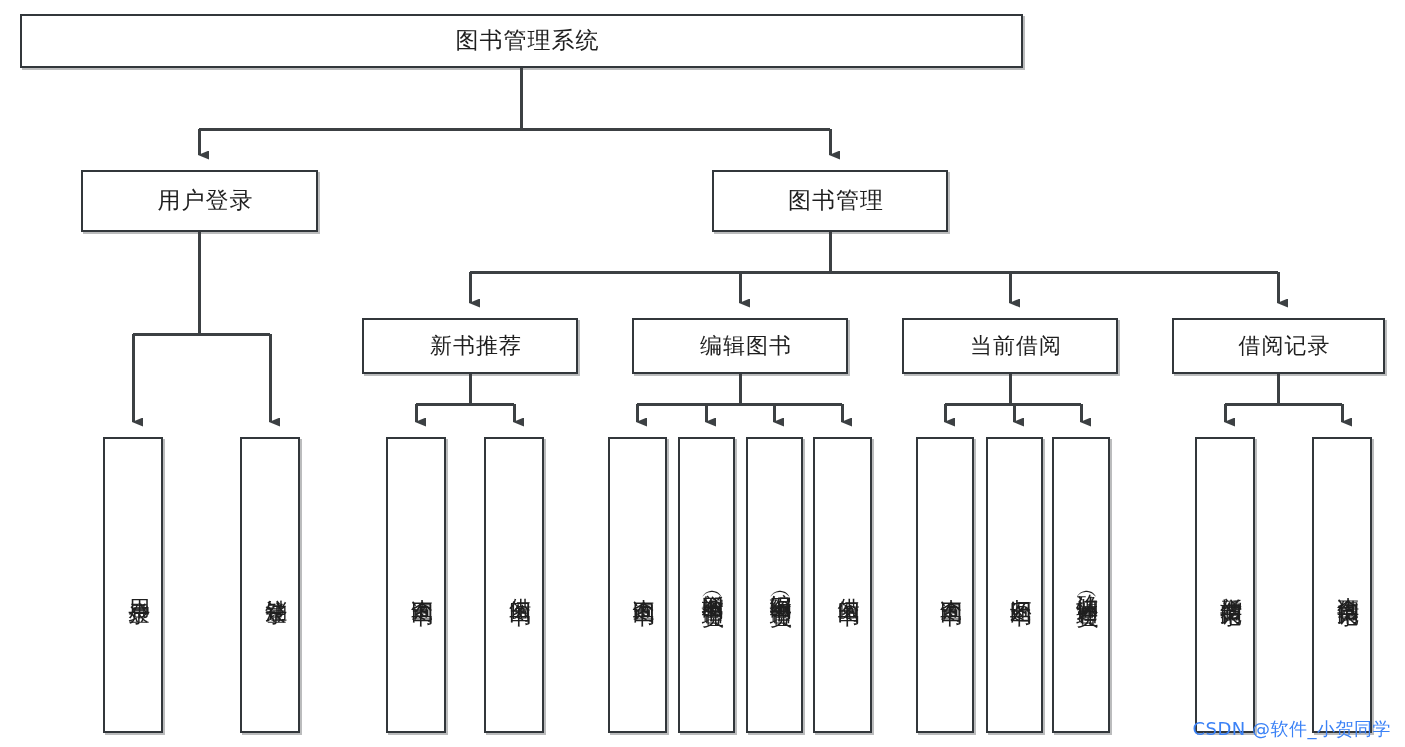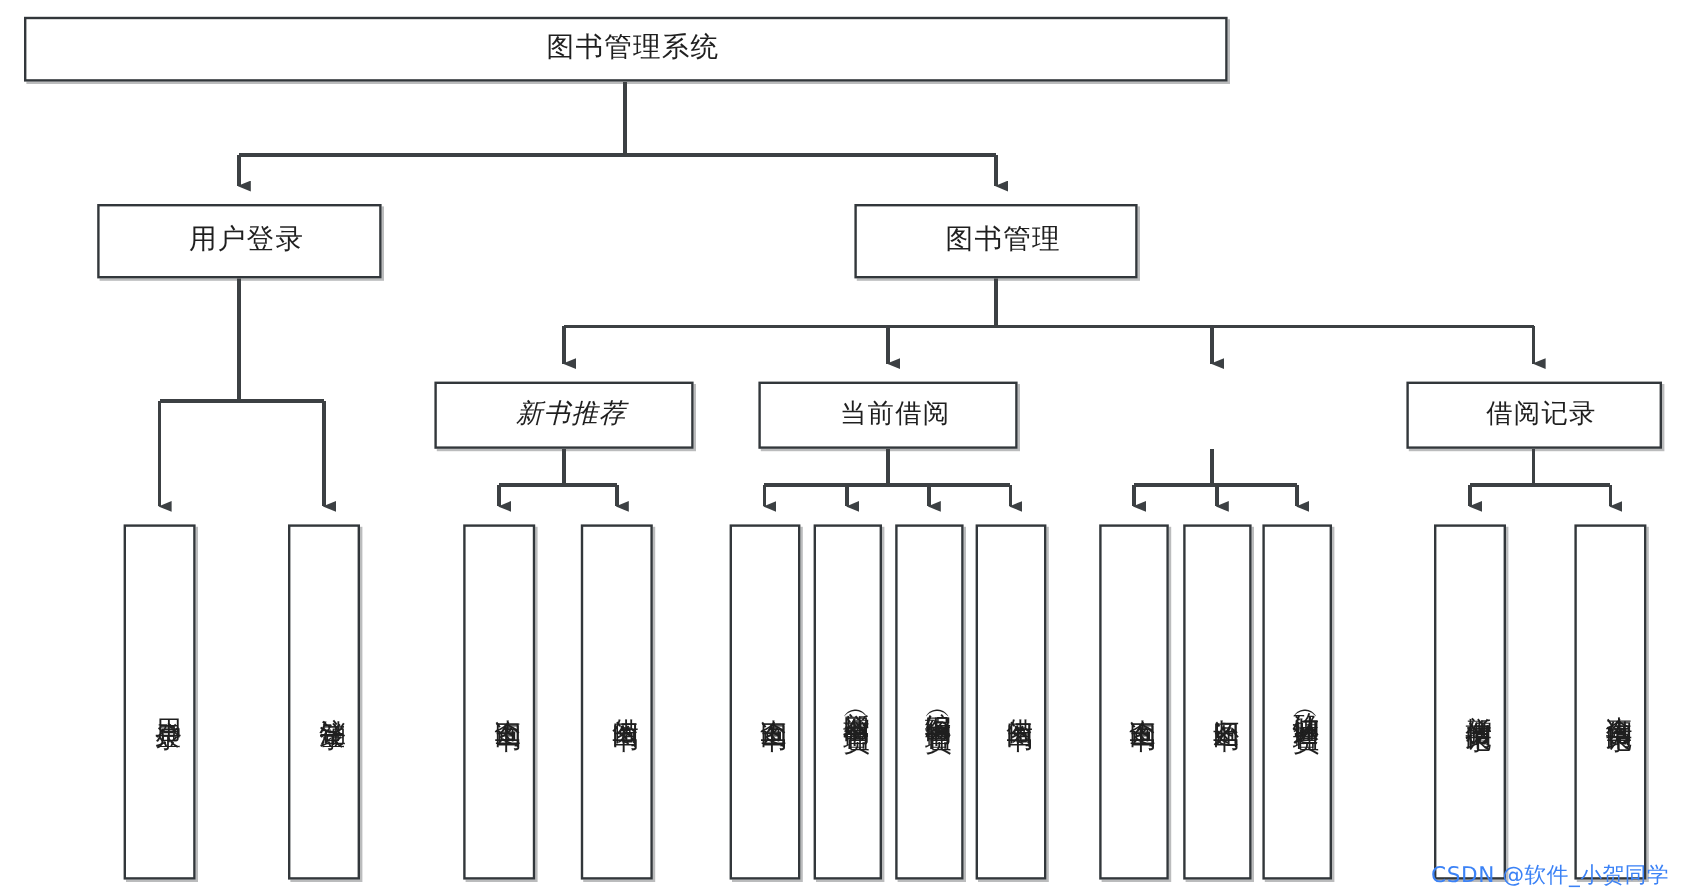--- a/index.html
+++ b/index.html
@@ -132,24 +132,27 @@
     <span class="node-label">图书管理系统</span>
   </div>
 
   <div class="node level1" style="left:81px; top:170px; width:237px; height:62px;">
     <span class="node-label">用户登录</span>
   </div>
   <div class="node level1" style="left:712px; top:170px; width:236px; height:62px;">
     <span class="node-label">图书管理</span>
   </div>
 
-  <div class="node level2" style="left:362px; top:318px; width:216px; height:56px;font-style:italic;">
+  <div class="node level2" style="left:362px; top:318px; width:216px; height:56px;">
     <span class="node-label">新书推荐</span>
   </div>
   <div class="node level2" style="left:632px; top:318px; width:216px; height:56px;">
+    <span class="node-label">编辑图书</span>
+  </div>
+  <div class="node level2" style="left:902px; top:318px; width:216px; height:56px;">
     <span class="node-label">当前借阅</span>
   </div>
   <div class="node level2" style="left:1172px; top:318px; width:213px; height:56px;justify-content:center;">
     <span class="node-label">借阅记录</span>
   </div>
 
   <div class="node leaf" style="left:103px; top:437px; width:60px; height:296px;">
     <span class="node-label">用户登录</span>
   </div>
   <div class="node leaf" style="left:240px; top:437px; width:60px; height:296px;">

